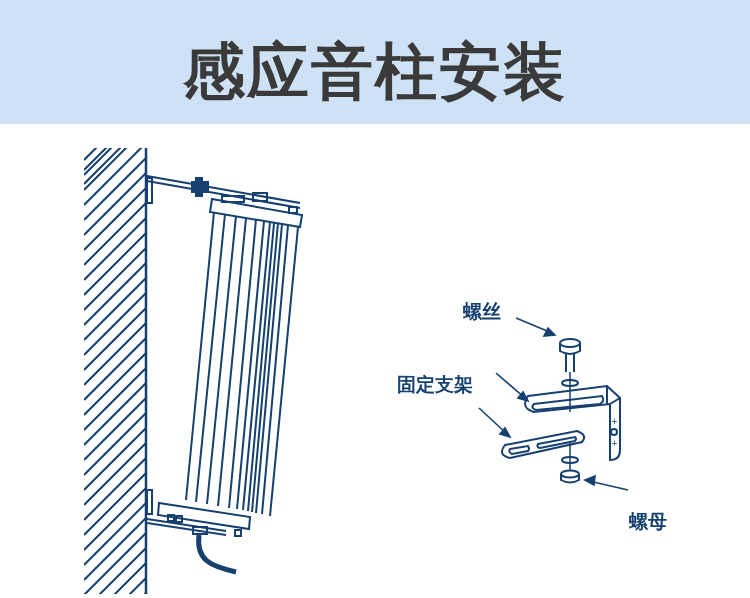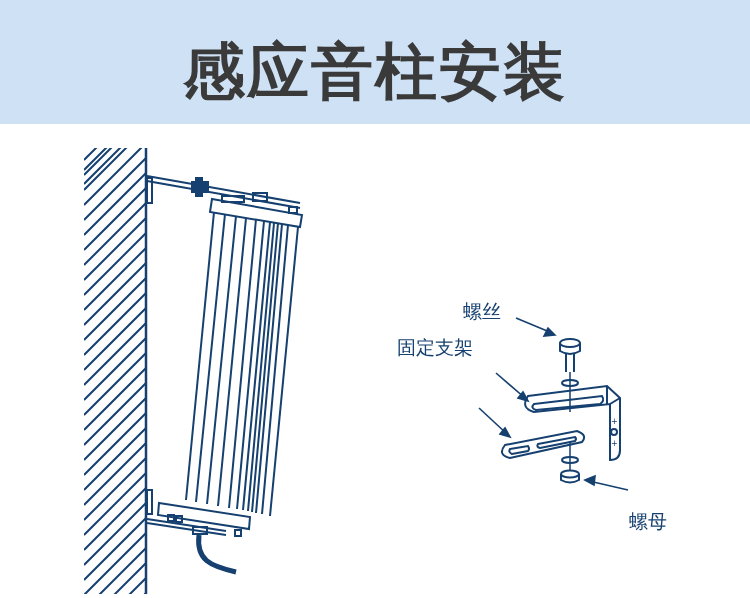--- a/index.html
+++ b/index.html
@@ -1,20 +1,20 @@
 <!DOCTYPE html>
 <html><head>
 <meta charset="utf-8">
 <style>
   html, body { margin: 0; padding: 0; background: #ffffff; }
   body { width: 750px; height: 598px; position: relative; overflow: hidden; font-family: "DejaVu Sans", sans-serif; }
   .banner { position: absolute; left: 0; top: 0; width: 750px; height: 124px; background: #cfe2f5; padding-left: 48px; }
   .title { position: absolute; left: 0; top: 30px; width: 750px; text-align: center; font-size: 62px; font-weight: bold; color: #3a3a3a; letter-spacing: 2px; line-height: 84px; font-family: "DejaVu Sans", sans-serif; }
   svg.diagram { position: absolute; left: 0; top: 0; }
-  .label { position: absolute; font-size: 19px; color: #15406f; font-family: "DejaVu Sans", sans-serif; white-space: nowrap; line-height: 22px; }
+  .label { position: absolute; font-size: 19px; color: #15406f; font-family: "DejaVu Sans", sans-serif; white-space: nowrap; line-height: 22px; font-weight: bold; }
 </style>
 </head>
 <body>
 
 <div class="banner">
   <div class="title">感应音柱安装</div>
 </div>
 
 <svg class="diagram" width="750" height="598" viewBox="0 0 750 598">
   <defs>
@@ -147,15 +147,15 @@
     <line x1="496" y1="373" x2="525" y2="398"></line>
     <polygon points="528,401 518,398 523,392"></polygon>
     <line x1="479" y1="408" x2="507" y2="434"></line>
     <polygon points="510,437 500,434 505,428"></polygon>
     <line x1="628" y1="490" x2="589" y2="481"></line>
     <polygon points="585,480 595,476 594,485"></polygon>
   </g>
 </svg>
 
 <div class="label" style="left:463px; top:300px;">螺丝</div>
-<div class="label" style="left:397px; top:336px;text-align:center;">固定支架</div>
+<div class="label" style="left:397px; top:373px;text-align:center;">固定支架</div>
 <div class="label" style="left:331px; top:391px;"></div>
 <div class="label" style="left:629px; top:510px;">螺母</div>
 
 </body></html>

